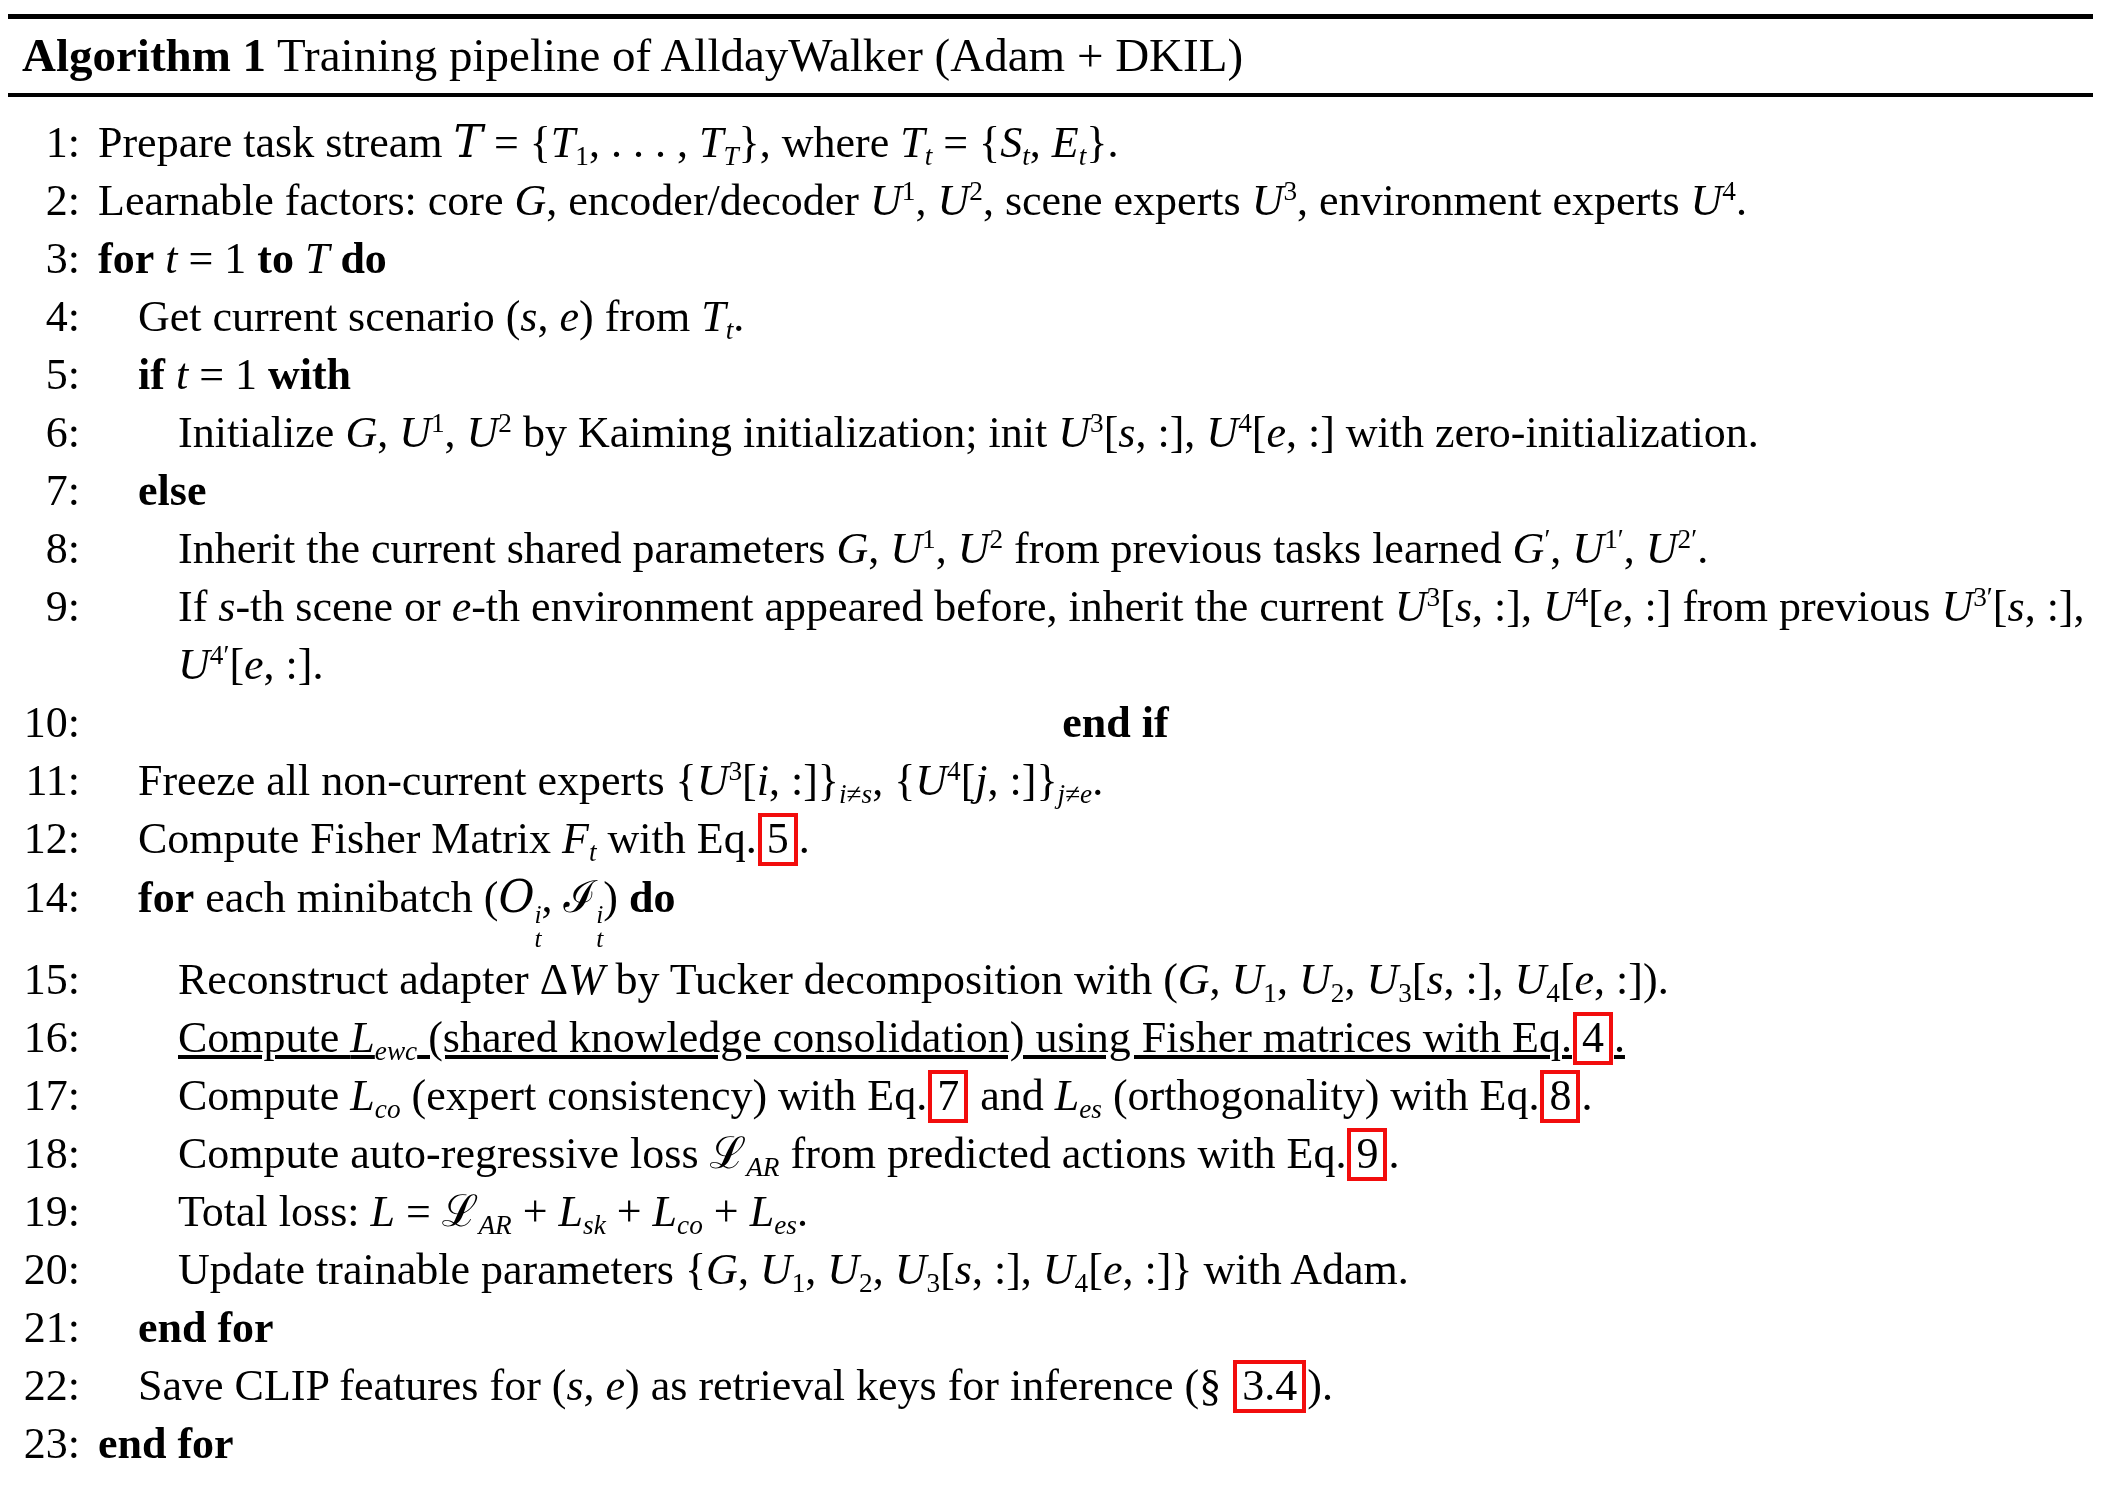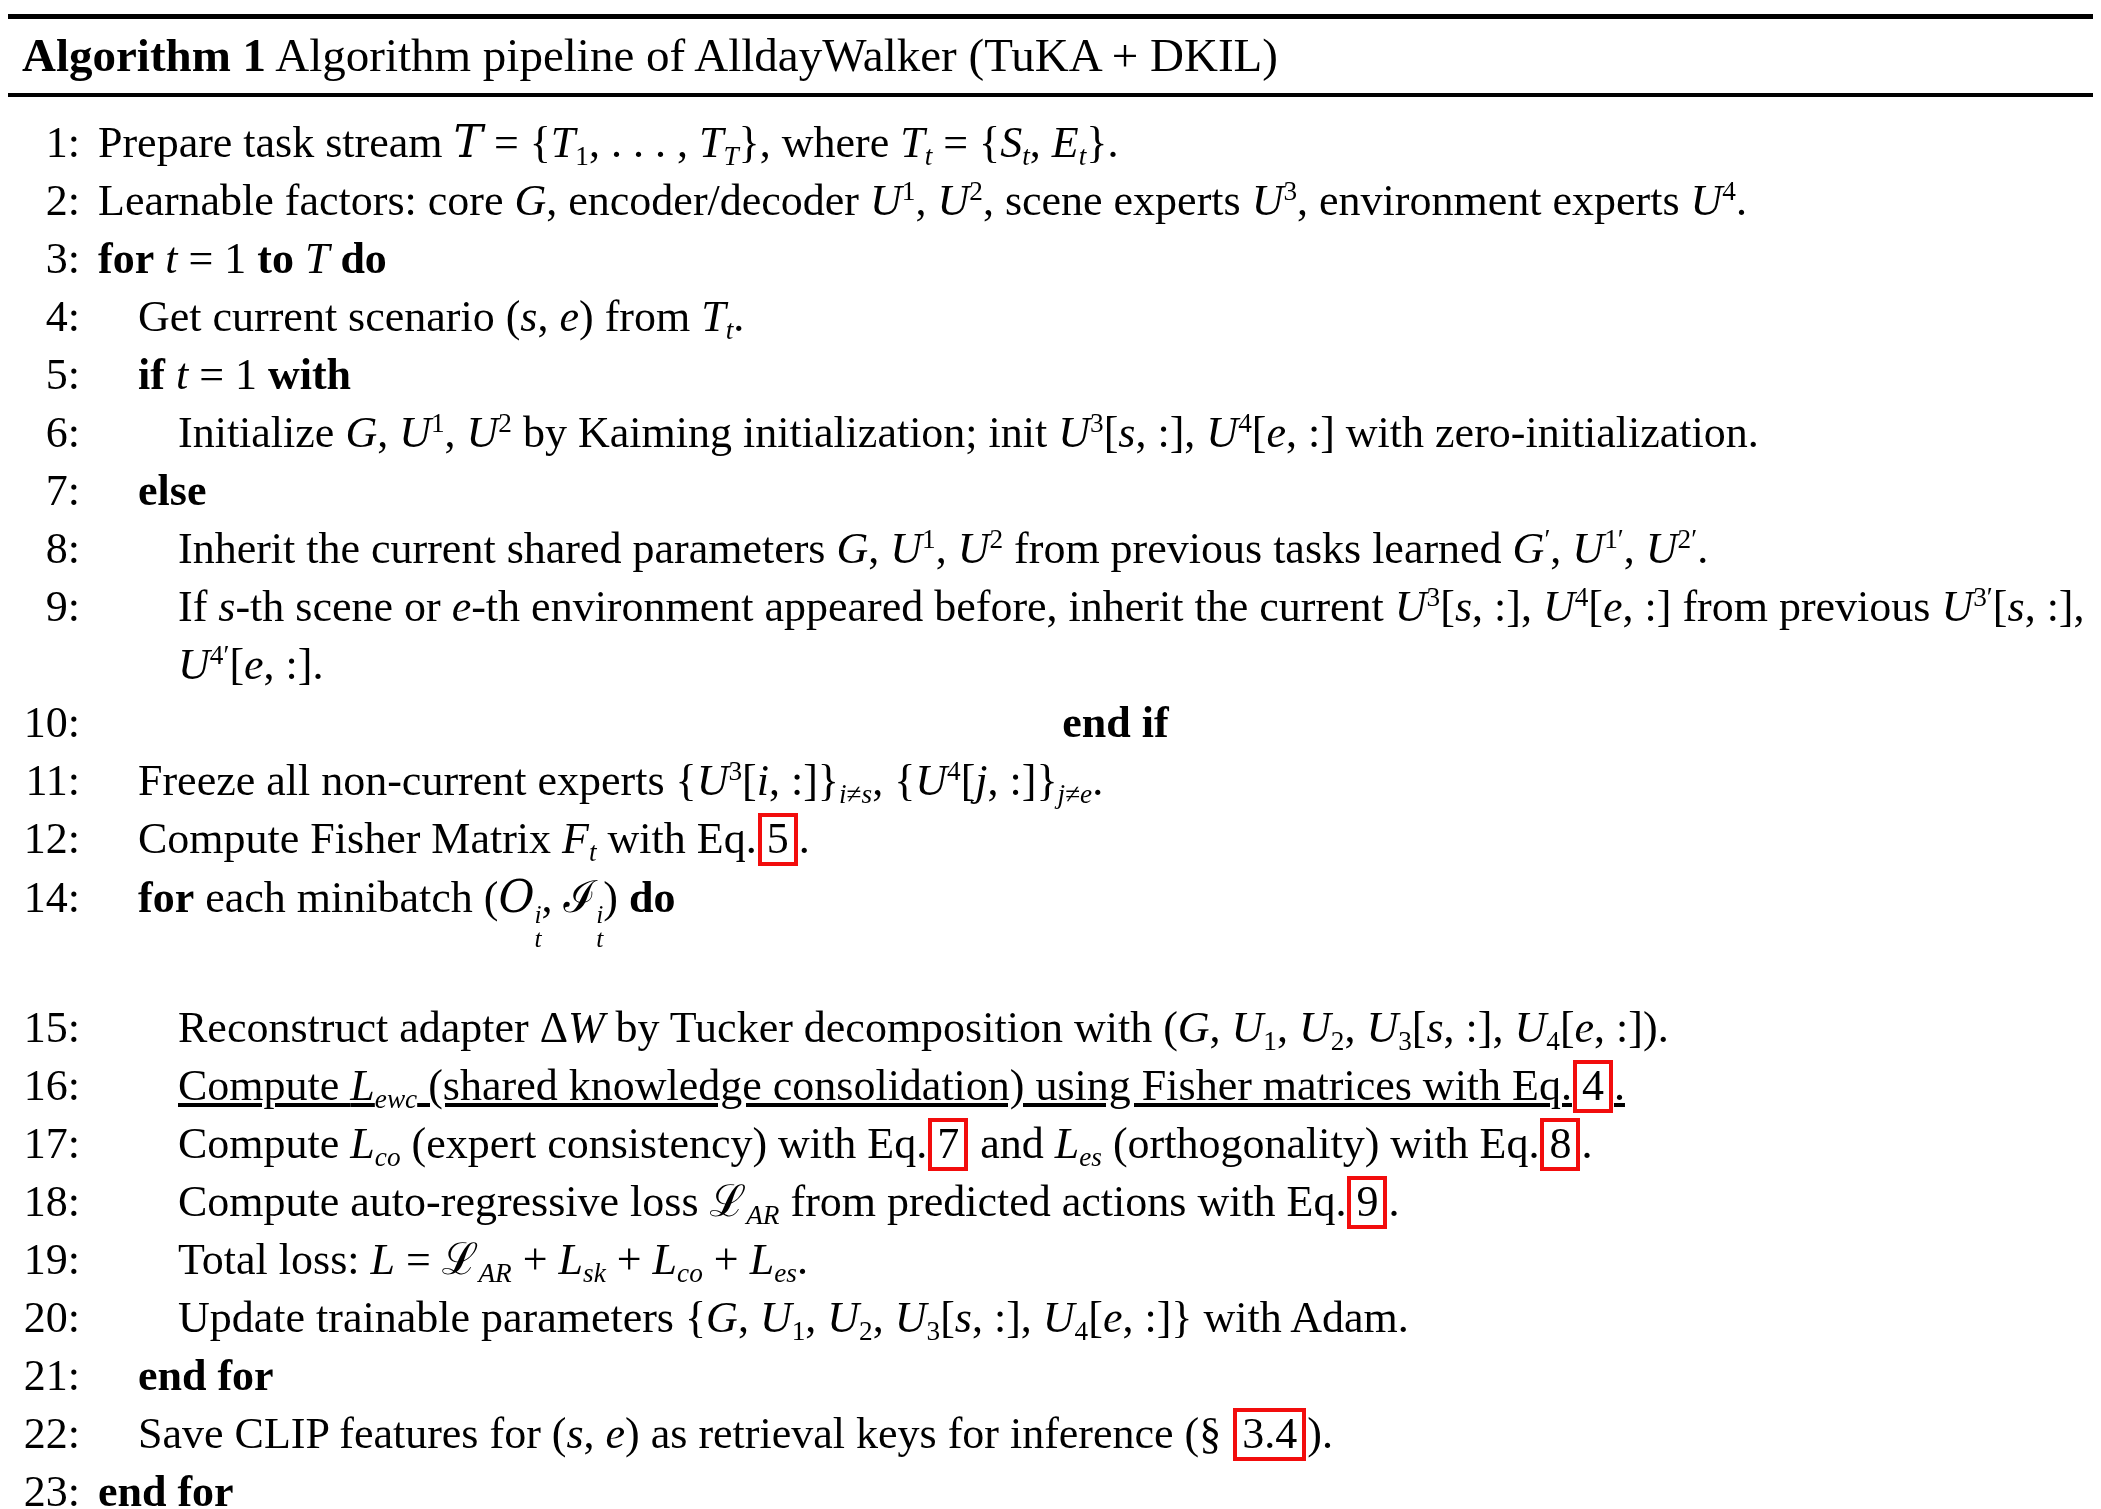--- a/index.html
+++ b/index.html
@@ -85,21 +85,21 @@
     line-height: 1.02;
   }
 </style>
 </head>
 <body>
 
 <div class="page">
   <div class="algo">
     <hr class="rule-thick">
     <div class="algo-header">
-      <b>Algorithm 1</b><span> Algorithm pipeline of AlldayWalker (TuKA + DKIL)</span>
+      <b>Algorithm 1</b><span> Training pipeline of AlldayWalker (Adam + DKIL)</span>
     </div>
     <hr class="rule-mid">
     <div class="algo-body">
         <div class="line">
           <span class="num">1:</span>
           <span class="txt" style="padding-left: 0px;">Prepare task stream <i class="cal">T</i> = {<i>T</i><sub>1</sub>, . . . , <i>T</i><sub><i>T</i></sub>}, where <i>T</i><sub><i>t</i></sub> = {<i>S</i><sub><i>t</i></sub>, <i>E</i><sub><i>t</i></sub>}.</span>
         </div>
         <div class="line">
           <span class="num">2:</span>
           <span class="txt" style="padding-left: 0px;">Learnable factors: core <i>G</i>, encoder/decoder <i>U</i><sup>1</sup>, <i>U</i><sup>2</sup>, scene experts <i>U</i><sup>3</sup>, environment experts <i>U</i><sup>4</sup>.</span>
@@ -149,21 +149,21 @@
           <span class="txt" style="padding-left: 40px;"><b>for</b> each minibatch (<i class="cal">O</i><span class="ss">
               <span>i</span>
               <span>t</span>
             </span>, ℐ<span class="ss">
               <span>i</span>
               <span>t</span>
             </span>) <b>do</b></span>
         </div>
         <div class="line">
           <span class="num">15:</span>
-          <span class="txt" style="padding-left: 80px; margin-top: 48px;">Reconstruct adapter Δ<i>W</i> by Tucker decomposition with (<i>G</i>, <i>U</i><sub>1</sub>, <i>U</i><sub>2</sub>, <i>U</i><sub>3</sub>[<i>s</i>, :], <i>U</i><sub>4</sub>[<i>e</i>, :]).</span>
+          <span class="txt" style="padding-left: 80px;">Reconstruct adapter Δ<i>W</i> by Tucker decomposition with (<i>G</i>, <i>U</i><sub>1</sub>, <i>U</i><sub>2</sub>, <i>U</i><sub>3</sub>[<i>s</i>, :], <i>U</i><sub>4</sub>[<i>e</i>, :]).</span>
         </div>
         <div class="line">
           <span class="num">16:</span>
           <span class="txt" style="padding-left: 80px; text-decoration: underline;">Compute <i>L</i><sub><i>ewc</i></sub> (shared knowledge consolidation) using Fisher matrices with Eq.<span class="rb">4</span>.</span>
         </div>
         <div class="line">
           <span class="num">17:</span>
           <span class="txt" style="padding-left: 80px;">Compute <i>L</i><sub><i>co</i></sub> (expert consistency) with Eq.<span class="rb">7</span> and <i>L</i><sub><i>es</i></sub> (orthogonality) with Eq.<span class="rb">8</span>.</span>
         </div>
         <div class="line">

